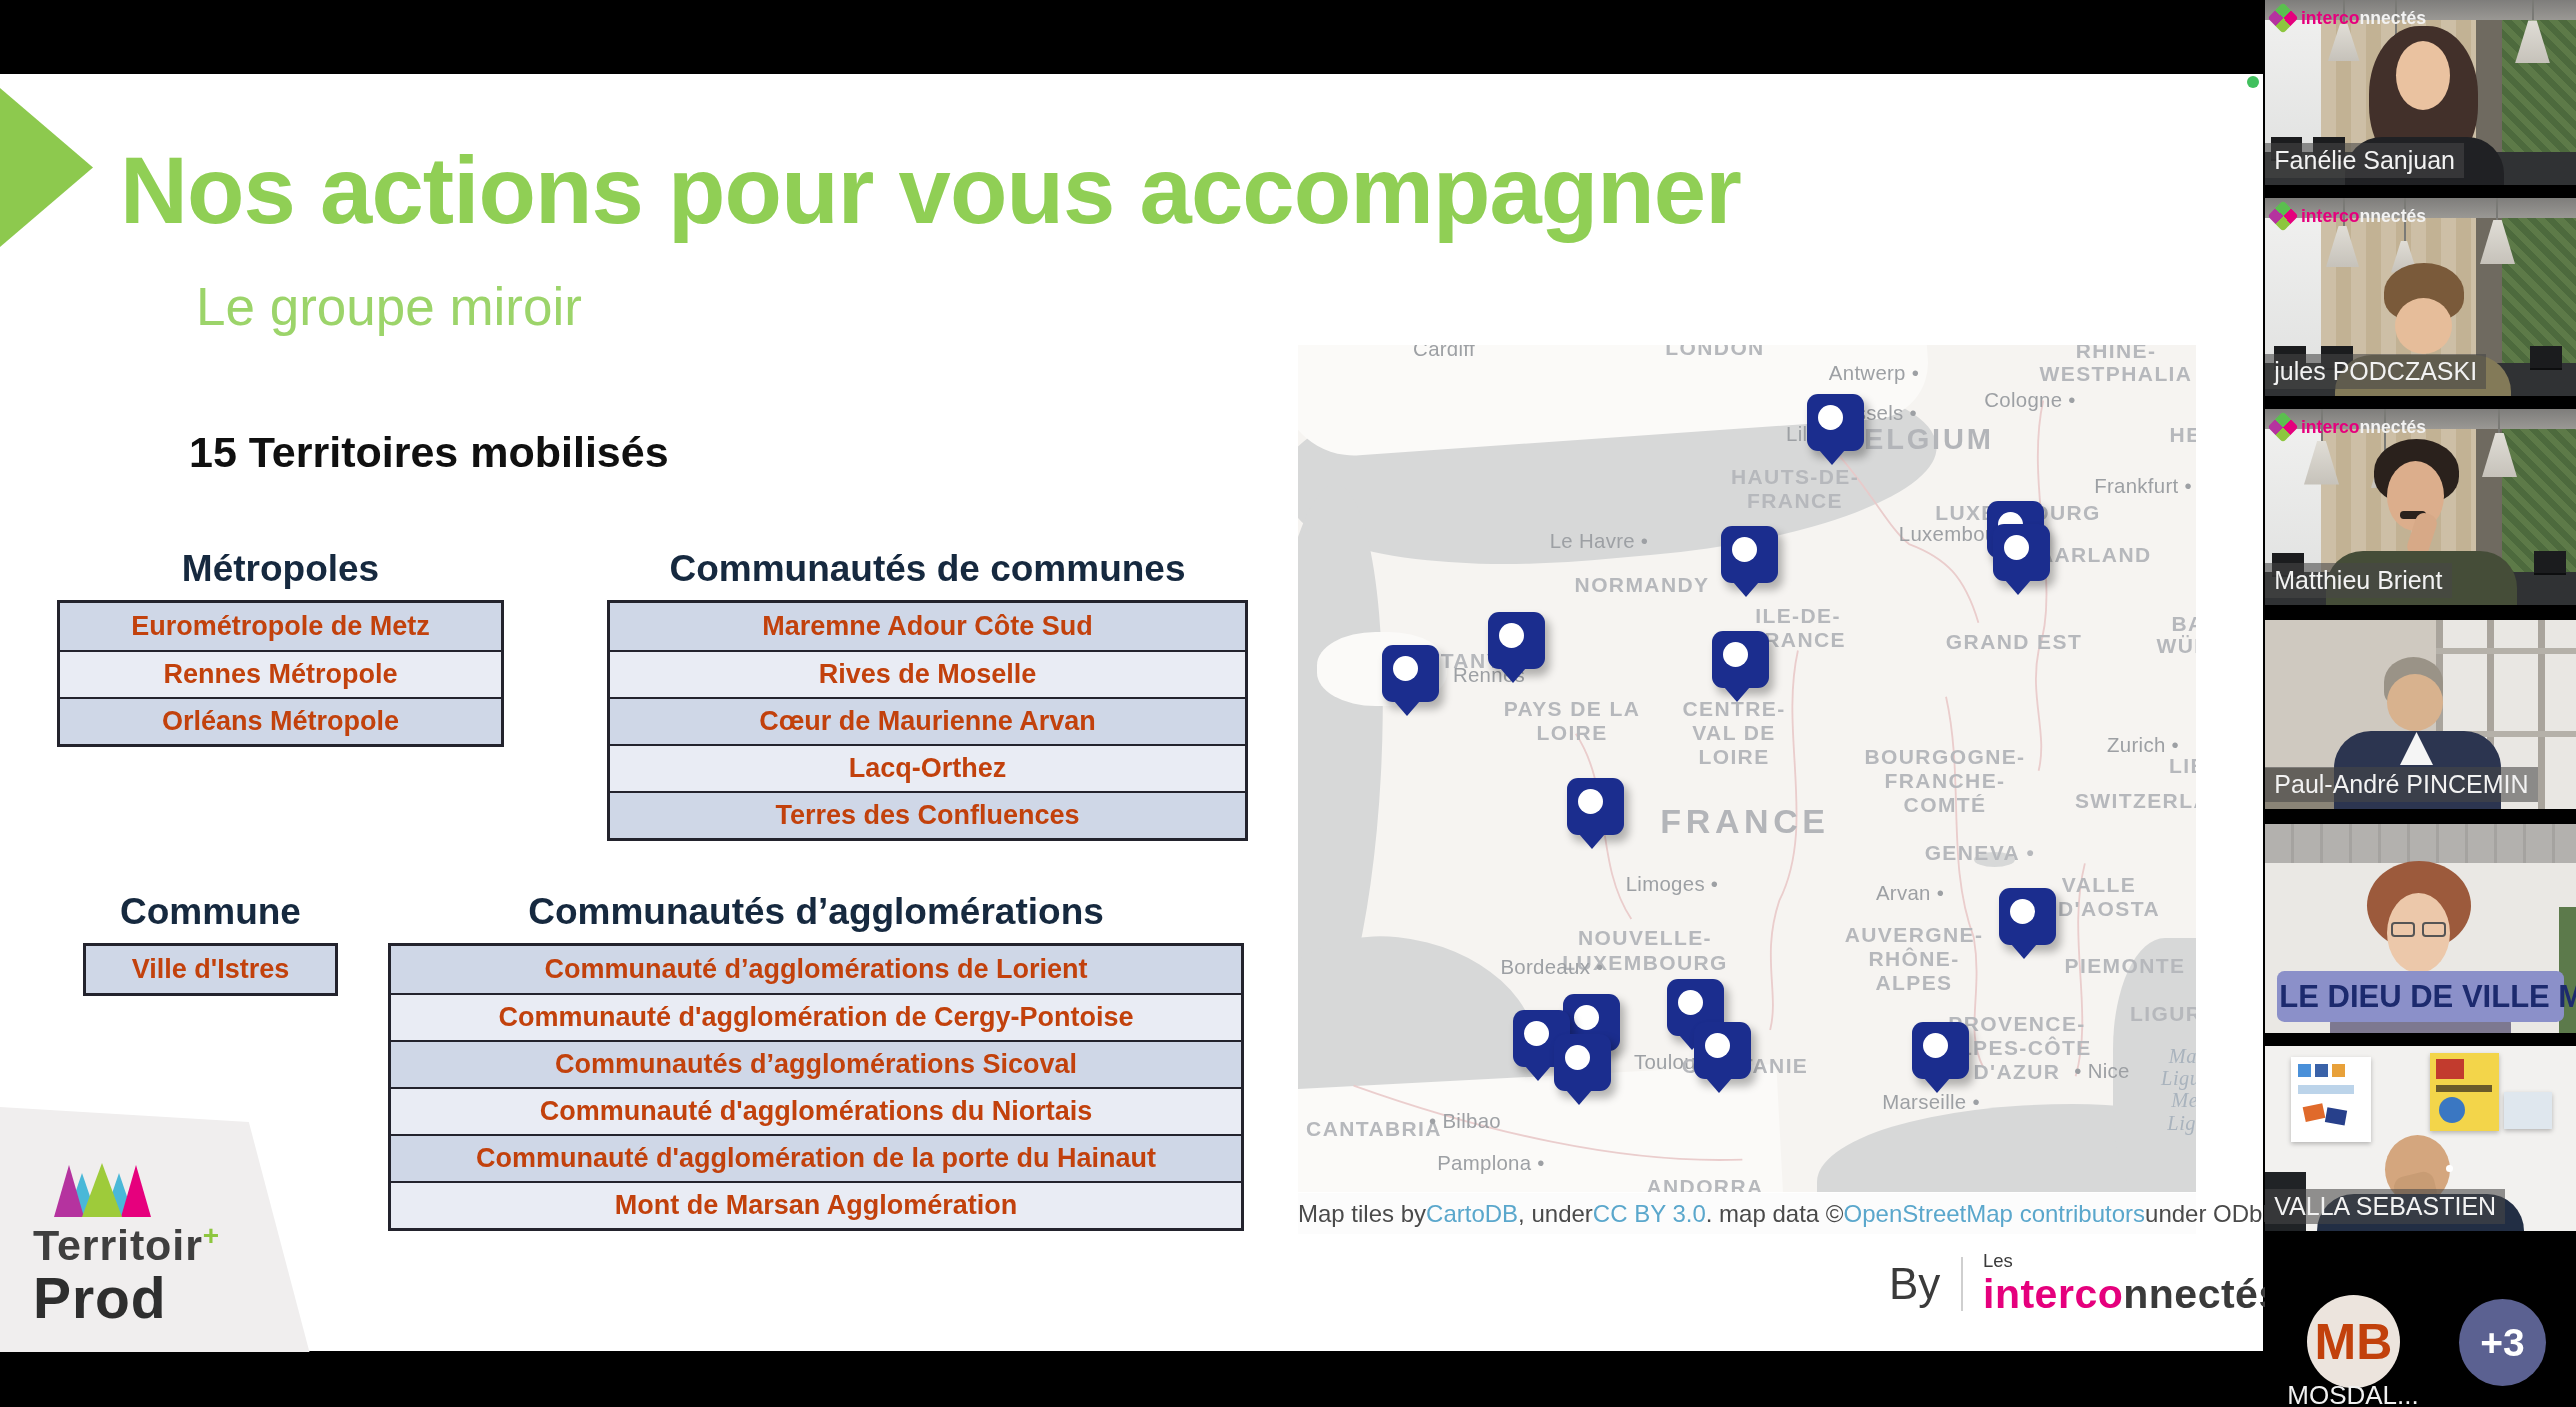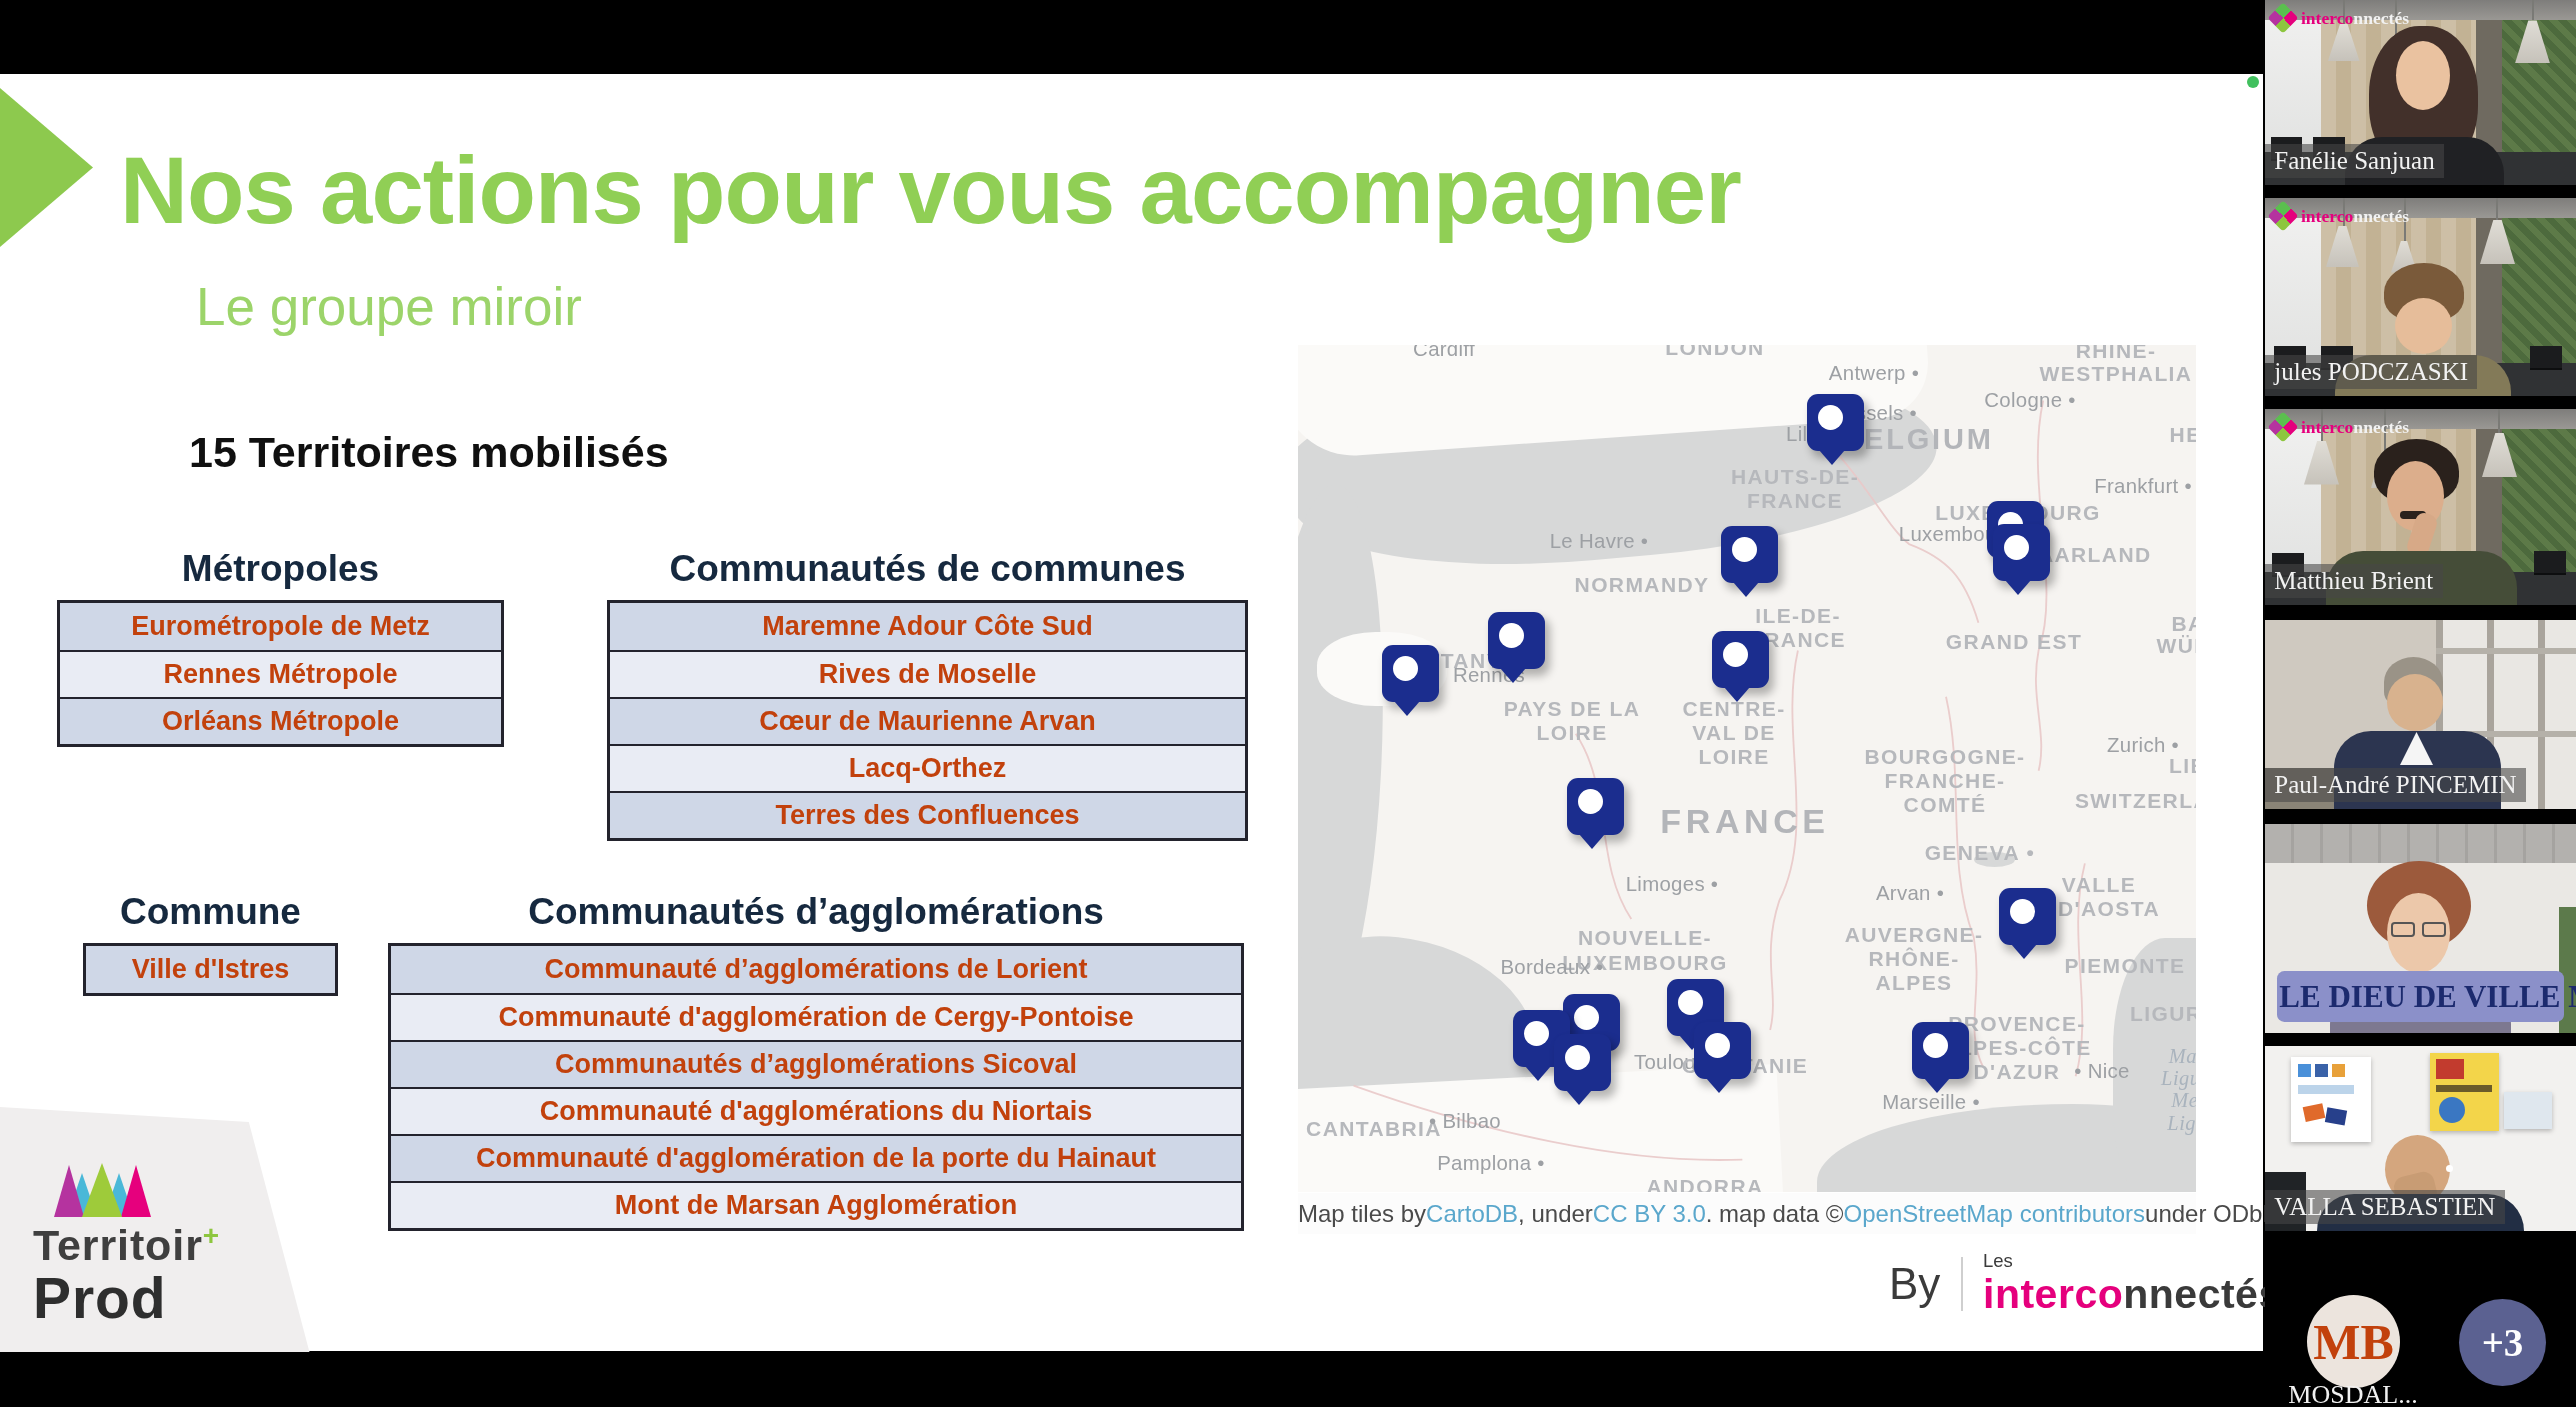--- a/index.html
+++ b/index.html
@@ -52,21 +52,21 @@
   .byline .brand .hi{color:#e5007d;}
   
   .logo-card{position:absolute;left:0;top:1102px;width:319px;height:250px;background:#f0eeee;
              clip-path:polygon(0 2%,78% 8%,97% 100%,0 100%);}
   .crown{position:absolute;left:56px;top:1163px;width:96px;height:54px;}
   .crown .t{position:absolute;bottom:0;}
   .logo-t1{position:absolute;left:33px;top:1220px;font-size:43px;color:#3f3f3f;font-weight:600;letter-spacing:0.9px;}
   .logo-t1 .plus{color:#8dc63f;font-size:28px;vertical-align:super;}
   .logo-t2{position:absolute;left:33px;top:1265px;font-size:57px;color:#2e2e2e;font-weight:600;letter-spacing:0.9px;}
   
-  .strip{position:absolute;left:2265px;top:0;width:311px;height:1222px;background:#000;font-family:Liberation Serif, serif;}
+  .strip{position:absolute;left:2265px;top:0;width:311px;height:1222px;background:#000;}
   .tile{position:absolute;left:0;width:311px;overflow:hidden;background:#222;}
   .vname{position:absolute;left:0;bottom:7.4px;background:rgba(70,70,70,0.58);color:#f2f2f2;
          font-size:25px;padding:2.8px 9.3px;white-space:nowrap;max-width:100%;}
   .vname-big{position:absolute;left:4%;right:4%;bottom:11px;background:#8b90c9;color:#1c2a6e;
          font-size:31px;font-weight:600;text-align:center;border-radius:7.4px;padding:7.4px 1.9px;white-space:nowrap;}
   .wm{position:absolute;top:7.4px;left:7.4px;display:flex;align-items:center;gap:6.5px;}
   .wm .mark{width:22px;height:22px;border-radius:3.7px;transform:rotate(45deg);
         background:conic-gradient(#e5007d 0 25%,#8dc63f 0 50%,#b5339f 0 75%,#5bbf4f 0 100%);}
   .wm .txt{font-size:17.6px;color:#f2f2f2;font-weight:600;}
   .wm .txt .hi{color:#e5007d;}

